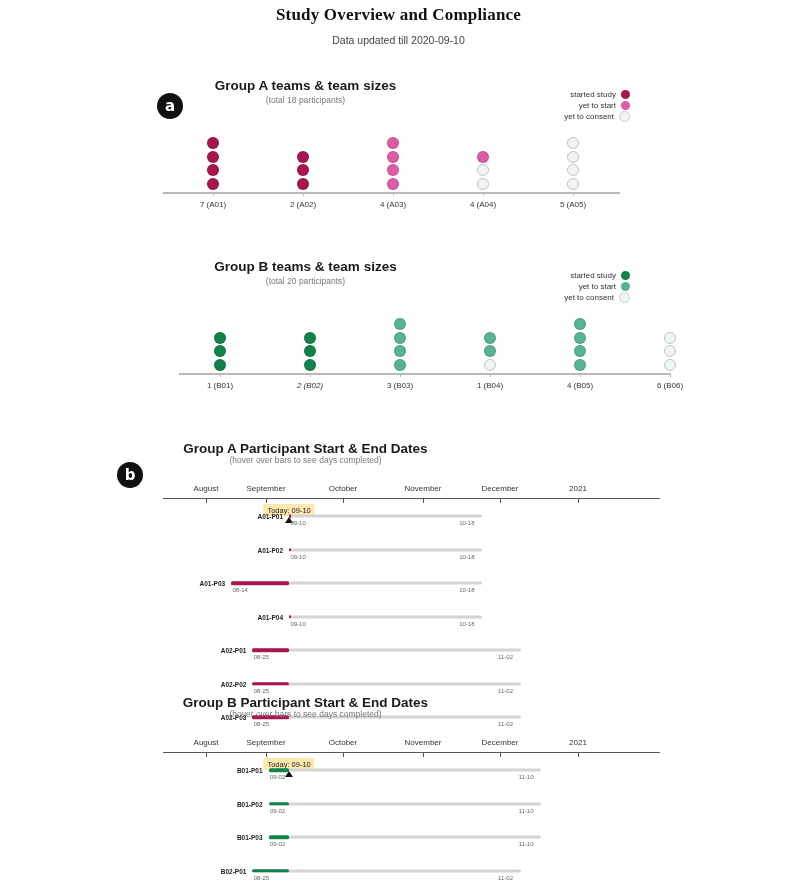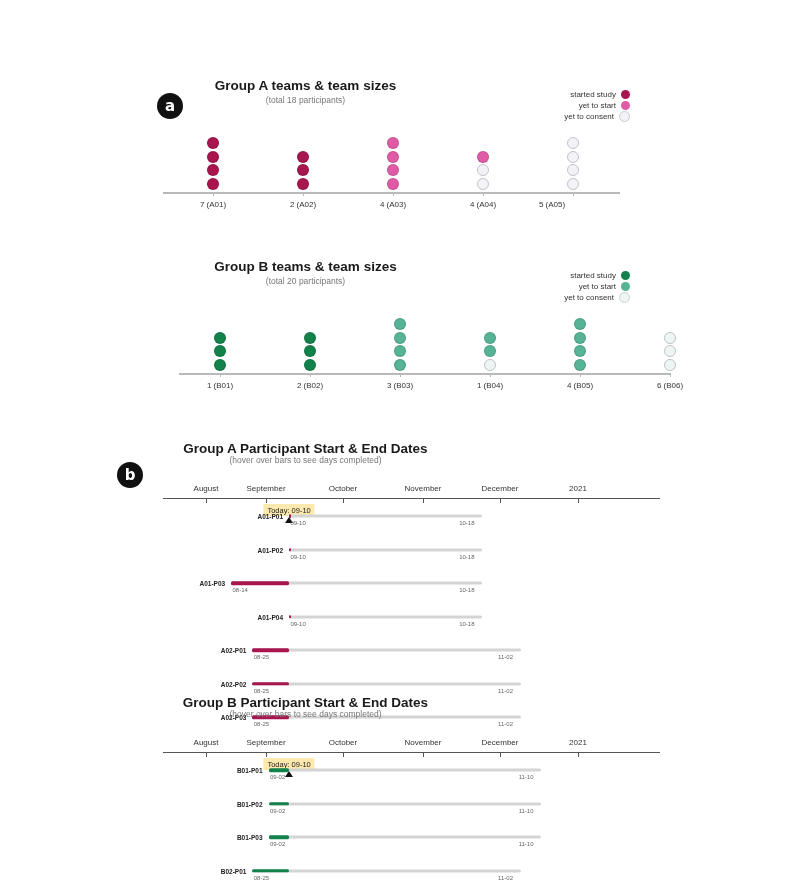--- a/index.html
+++ b/index.html
@@ -87,20 +87,22 @@
   .g-fill{position:absolute;height:3.5px;border-radius:1.5px;
           transform:translateY(-50%);}
   .g-start{position:absolute;font-size:6px;color:#666;transform:translateX(-50%);}
   .g-end{position:absolute;font-size:6px;color:#666;transform:translateX(-50%);}
 </style>
 </head>
 <body>
 
 <div class="page">
 
+  <div class="doc-title">Study Overview and Compliance</div>
+  <div class="doc-sub">Data updated till 2020-09-10</div>
 
   <div class="marker" style="left:157px;top:93px;">a</div>
   <div class="marker" style="left:117px;top:462px;">b</div>
 
   <div class="panel-title left-shift" style="top:78px;">Group A teams &amp; team sizes</div>
   <div class="panel-sub left-shift" style="top:95px;">(total 18 participants)</div>
   <div class="legend" style="left:520px;top:89px;width:110px;">
     <div class="legend-row">
       <span class="legend-label">started study</span>
       <span class="legend-dot" style="background:#a8154f;"></span>
@@ -146,21 +148,21 @@
       </div>
       <div class="dot-tick" style="left: 483px; top: 62px;"></div>
       <div class="dot-xlabel" style="left: 453px; top: 70px;">4 (A04)</div>
       <div class="dot-col" style="left: 558px; top: 7px;">
         <div class="dot" style="background: rgb(242, 242, 247); border: 1px solid rgb(194, 194, 204);"></div>
         <div class="dot" style="background: rgb(242, 242, 247); border: 1px solid rgb(194, 194, 204);"></div>
         <div class="dot" style="background: rgb(242, 242, 247); border: 1px solid rgb(194, 194, 204);"></div>
         <div class="dot" style="background: rgb(242, 242, 247); border: 1px solid rgb(194, 194, 204);"></div>
       </div>
       <div class="dot-tick" style="left: 573px; top: 62px;"></div>
-      <div class="dot-xlabel" style="left: 522px; top: 70px; text-align: center;">5 (A05)</div>
+      <div class="dot-xlabel" style="left: 543px; top: 70px; text-align: center;">5 (A05)</div>
     </div>
 
   <div class="panel-title left-shift" style="top:259px;">Group B teams &amp; team sizes</div>
   <div class="panel-sub left-shift" style="top:276px;">(total 20 participants)</div>
   <div class="legend" style="left:520px;top:270px;width:110px;">
     <div class="legend-row">
       <span class="legend-label">started study</span>
       <span class="legend-dot" style="background:#12824a;"></span>
     </div>
     <div class="legend-row">
@@ -180,21 +182,21 @@
         <div class="dot" style="background: rgb(18, 130, 74); border: 1px solid rgba(0, 0, 0, 0.12);"></div>
       </div>
       <div class="dot-tick" style="left: 204px; top: 62px;"></div>
       <div class="dot-xlabel" style="left: 174px; top: 70px;">1 (B01)</div>
       <div class="dot-col" style="left: 279px; top: 20.5px;">
         <div class="dot" style="background: rgb(18, 130, 74); border: 1px solid rgba(0, 0, 0, 0.12);"></div>
         <div class="dot" style="background: rgb(18, 130, 74); border: 1px solid rgba(0, 0, 0, 0.12);"></div>
         <div class="dot" style="background: rgb(18, 130, 74); border: 1px solid rgba(0, 0, 0, 0.12);"></div>
       </div>
       <div class="dot-tick" style="left: 294px; top: 62px;"></div>
-      <div class="dot-xlabel" style="left: 264px; top: 70px;">2 (B02)</div>
+      <div class="dot-xlabel" style="left: 264px; top: 70px; font-style: italic;">2 (B02)</div>
       <div class="dot-col" style="left: 369px; top: 7px;">
         <div class="dot" style="background: rgb(86, 179, 150); border: 1px solid rgba(0, 0, 0, 0.12);"></div>
         <div class="dot" style="background: rgb(86, 179, 150); border: 1px solid rgba(0, 0, 0, 0.12);"></div>
         <div class="dot" style="background: rgb(86, 179, 150); border: 1px solid rgba(0, 0, 0, 0.12);"></div>
         <div class="dot" style="background: rgb(86, 179, 150); border: 1px solid rgba(0, 0, 0, 0.12);"></div>
       </div>
       <div class="dot-tick" style="left: 384px; top: 62px;"></div>
       <div class="dot-xlabel" style="left: 354px; top: 70px;">3 (B03)</div>
       <div class="dot-col" style="left: 459px; top: 20.5px;">
         <div class="dot" style="background: rgb(86, 179, 150); border: 1px solid rgba(0, 0, 0, 0.12);"></div>

